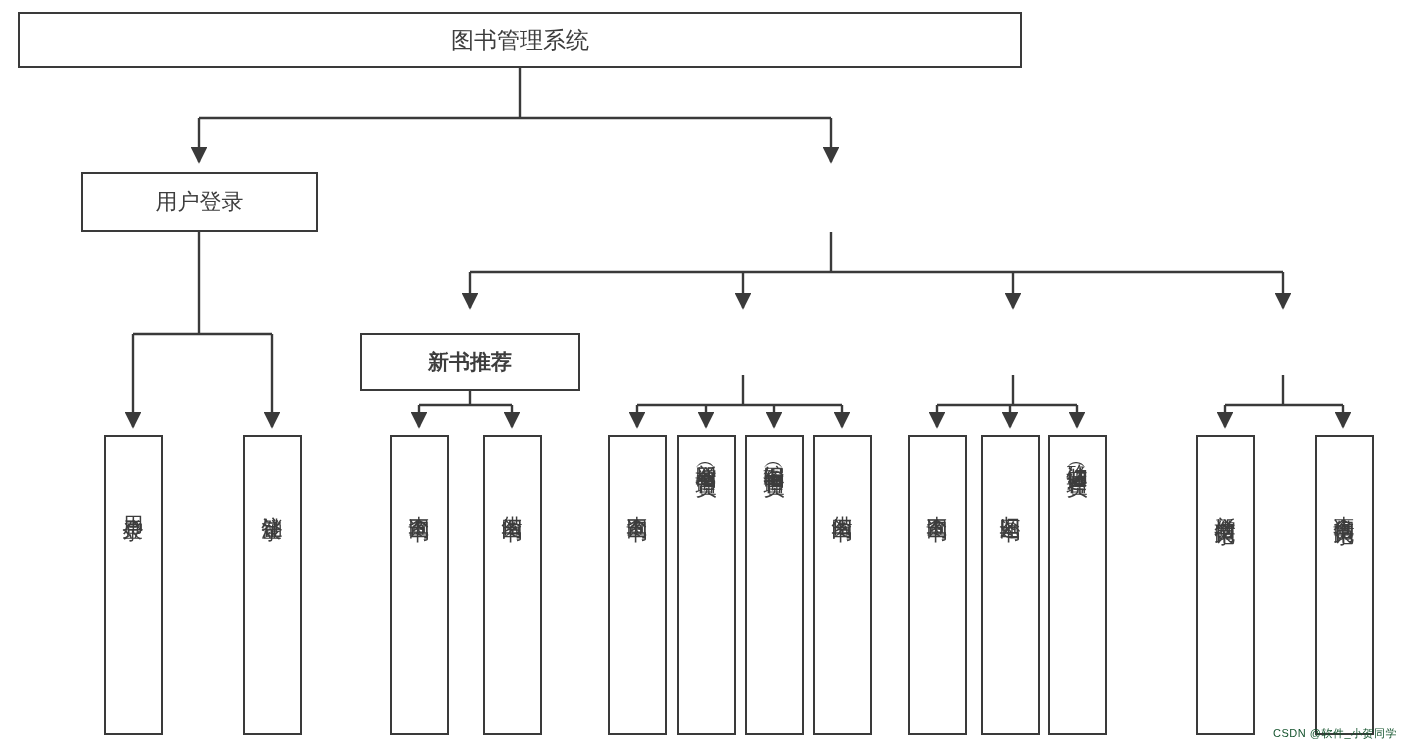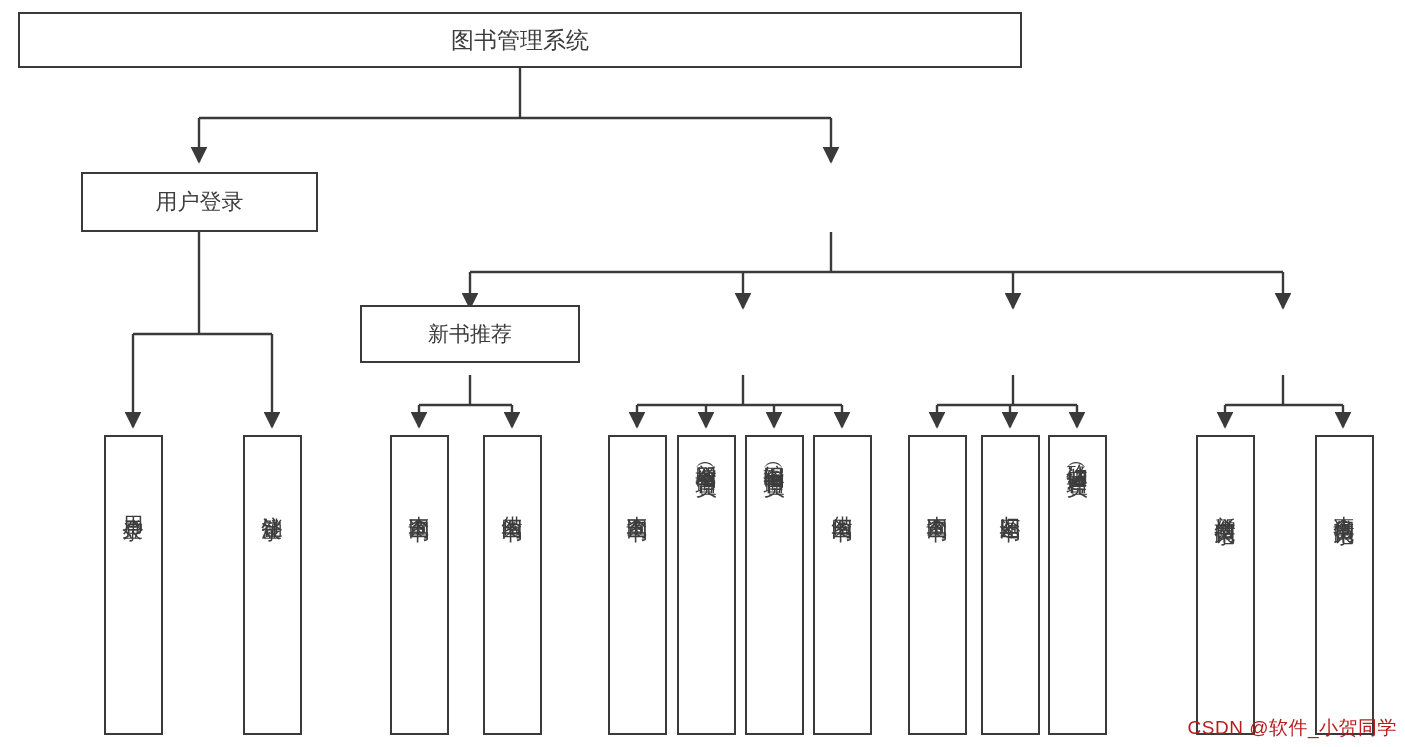--- a/index.html
+++ b/index.html
@@ -65,22 +65,22 @@
   .node-leaf.leaf-mid .node-label {
     padding-top: 56px;
   }
   .node-leaf.leaf-top .node-label {
     padding-top: 4px;
   }
   .watermark {
     position: absolute;
     right: 8px;
     bottom: 6px;
-    font-size: 19px;
-    color: #b91c1c;
+    font-size: 11px;
+    color: #14532d;
     letter-spacing: 0.5px;
     white-space: nowrap;
     user-select: none;
   }
 </style>
 </head>
 <body>
 
 <div id="diagram-root">
 
@@ -137,21 +137,21 @@
 
   <div class="node node-root" style="left:18px; top:12px; width:1004px; height:56px;">
     <span class="node-label">图书管理系统</span>
   </div>
 
   <div class="node node-l1" style="left:81px; top:172px; width:237px; height:60px;">
     <span class="node-label">用户登录</span>
   </div>
 
 
-  <div class="node node-l2" style="left:360px; top:305px; width:220px; height:58px;">
+  <div class="node node-l2" style="left:360px; top:333px; width:220px; height:58px;font-weight:bold;">
     <span class="node-label">新书推荐</span>
   </div>
 
 
 
 
   <div class="node node-leaf leaf-mid" style="left:104px; top:435px; width:59px; height:300px;">
     <span class="node-label">用户登录</span>
   </div>
 

